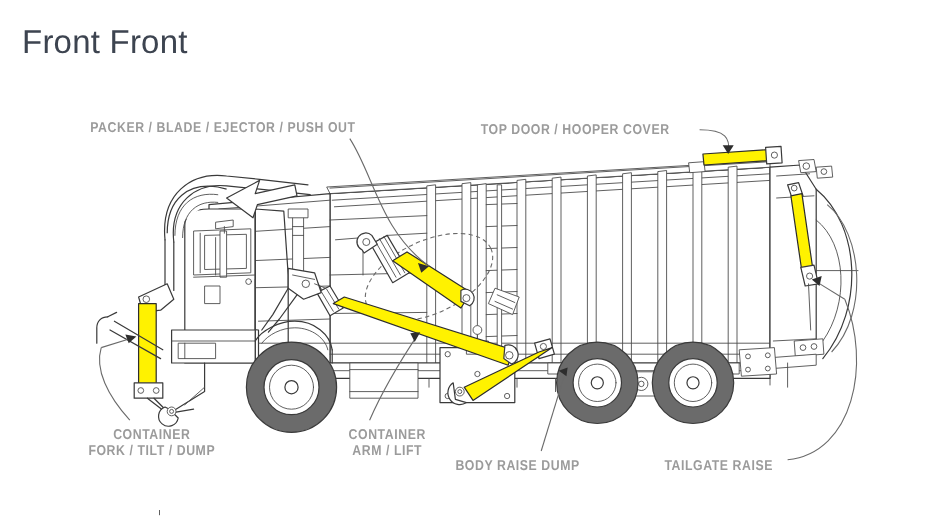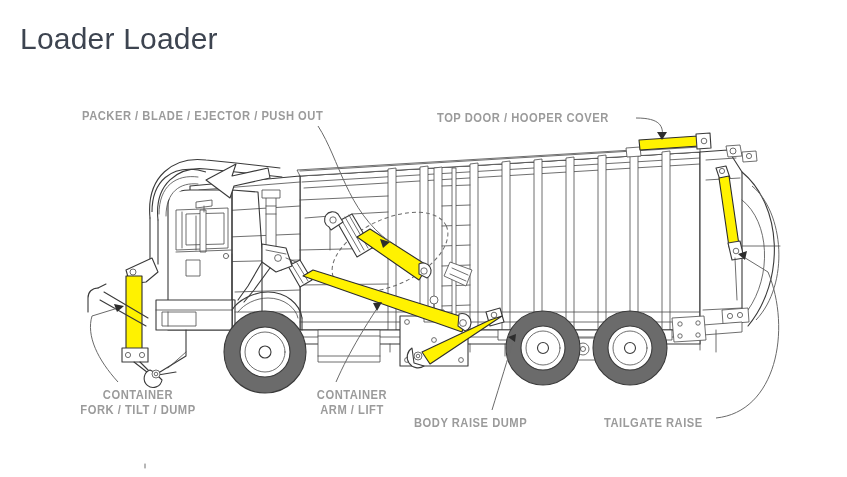--- a/index.html
+++ b/index.html
@@ -52,21 +52,21 @@
     transform: scaleX(0.86);
   }
   .callout-label.center { text-align: center; }
   .lbl-line { display: block; }
 </style>
 </head>
 <body>
 
 <div id="page">
 
-  <div id="page-title">Loader Loader</div>
+  <div id="page-title">Front Front</div>
 
   <svg id="diagram" viewBox="0 0 847 477" xmlns="http://www.w3.org/2000/svg">
     <defs>
       <style>
         .ln   { fill:none; stroke:#3a3a3a; stroke-width:1.1; stroke-linejoin:round; stroke-linecap:round; }
         .lnT  { fill:none; stroke:#4a4a4a; stroke-width:0.8; stroke-linejoin:round; stroke-linecap:round; }
         .wf   { fill:#ffffff; stroke:#3a3a3a; stroke-width:1.1; stroke-linejoin:round; }
         .wfT  { fill:#ffffff; stroke:#4a4a4a; stroke-width:0.8; stroke-linejoin:round; }
         .hyd  { fill:#fff200; stroke:#2d2d2d; stroke-width:1.1; stroke-linejoin:round; }
         .tire { fill:#6b6b6b; stroke:#3a3a3a; stroke-width:1.1; }

